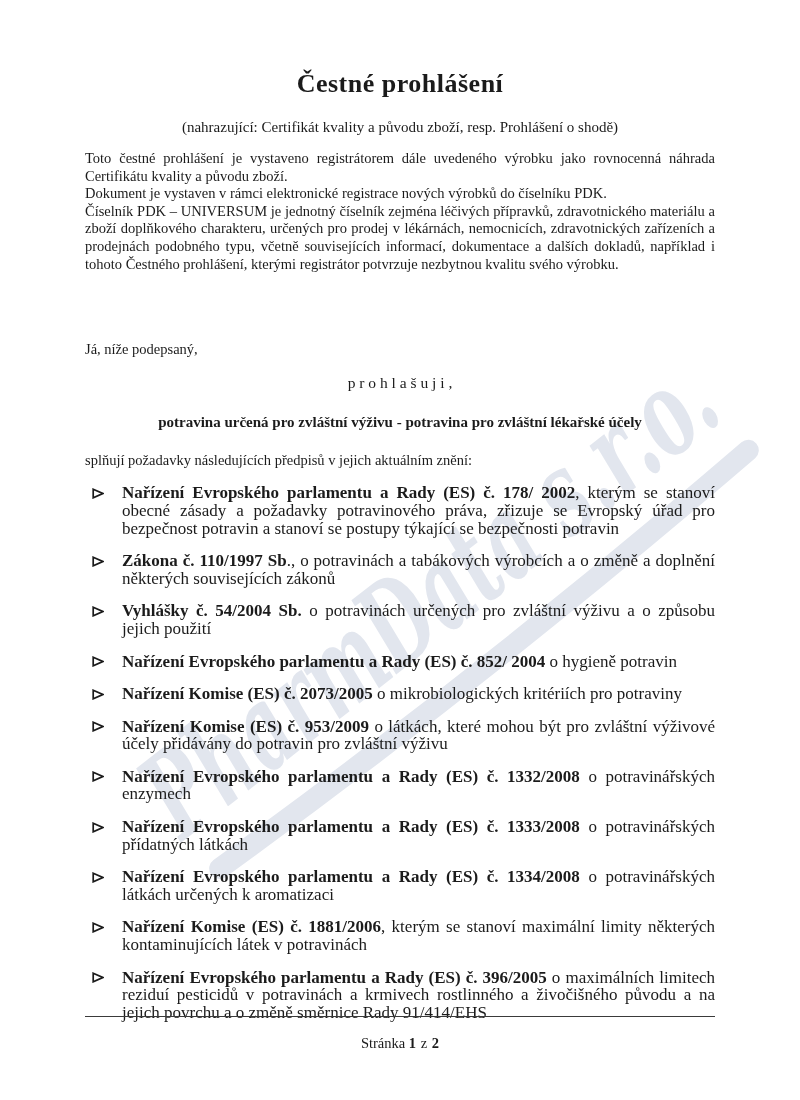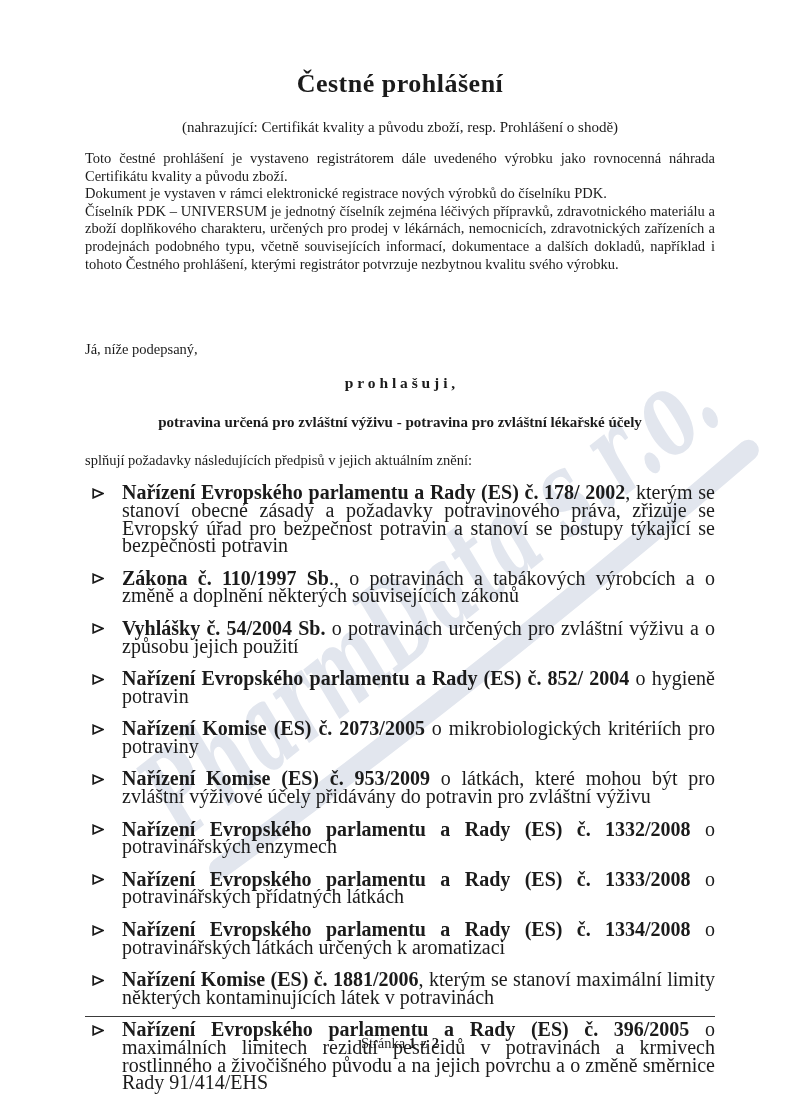--- a/index.html
+++ b/index.html
@@ -35,21 +35,21 @@
     font-size:14.5px;line-height:17.6px;
     text-align:justify;
   }
   .decl-opening{
     margin:68px 0 0 0;
     font-size:14.5px;line-height:17.6px;
     text-align:left;
   }
   .decl-verb{
     margin:14px 0 0 0;
-    font-size:15.5px;font-weight:bold;line-height:20px;
+    font-size:15.5px;font-weight:normal;line-height:20px;
     text-align:center;
   }
   .decl-products{
     margin:18px 0 0 0;
     font-size:14.5px;line-height:17.6px;
     text-align:left;
   }
   .product-type{
     margin:20px 0 0 0;
     font-size:15px;font-weight:bold;line-height:19px;
@@ -61,21 +61,21 @@
     text-align:left;
   }
   ul.regulations{
     list-style:none;
     margin:15px 0 0 0;padding:0;
   }
   ul.regulations li{
     position:relative;
     padding-left:37px;
     margin:0 0 15px 0;
-    font-size:20px;line-height:17.6px;
+    font-size:17px;line-height:17.6px;
     text-align:justify;
   }
   ul.regulations li .bullet{
     position:absolute;left:7px;top:3.5px;
     width:12px;height:11px;
   }
   .bold{font-weight:bold;}
   .footer{
     position:absolute;z-index:1;
     left:85px;right:85px;top:1016px;

